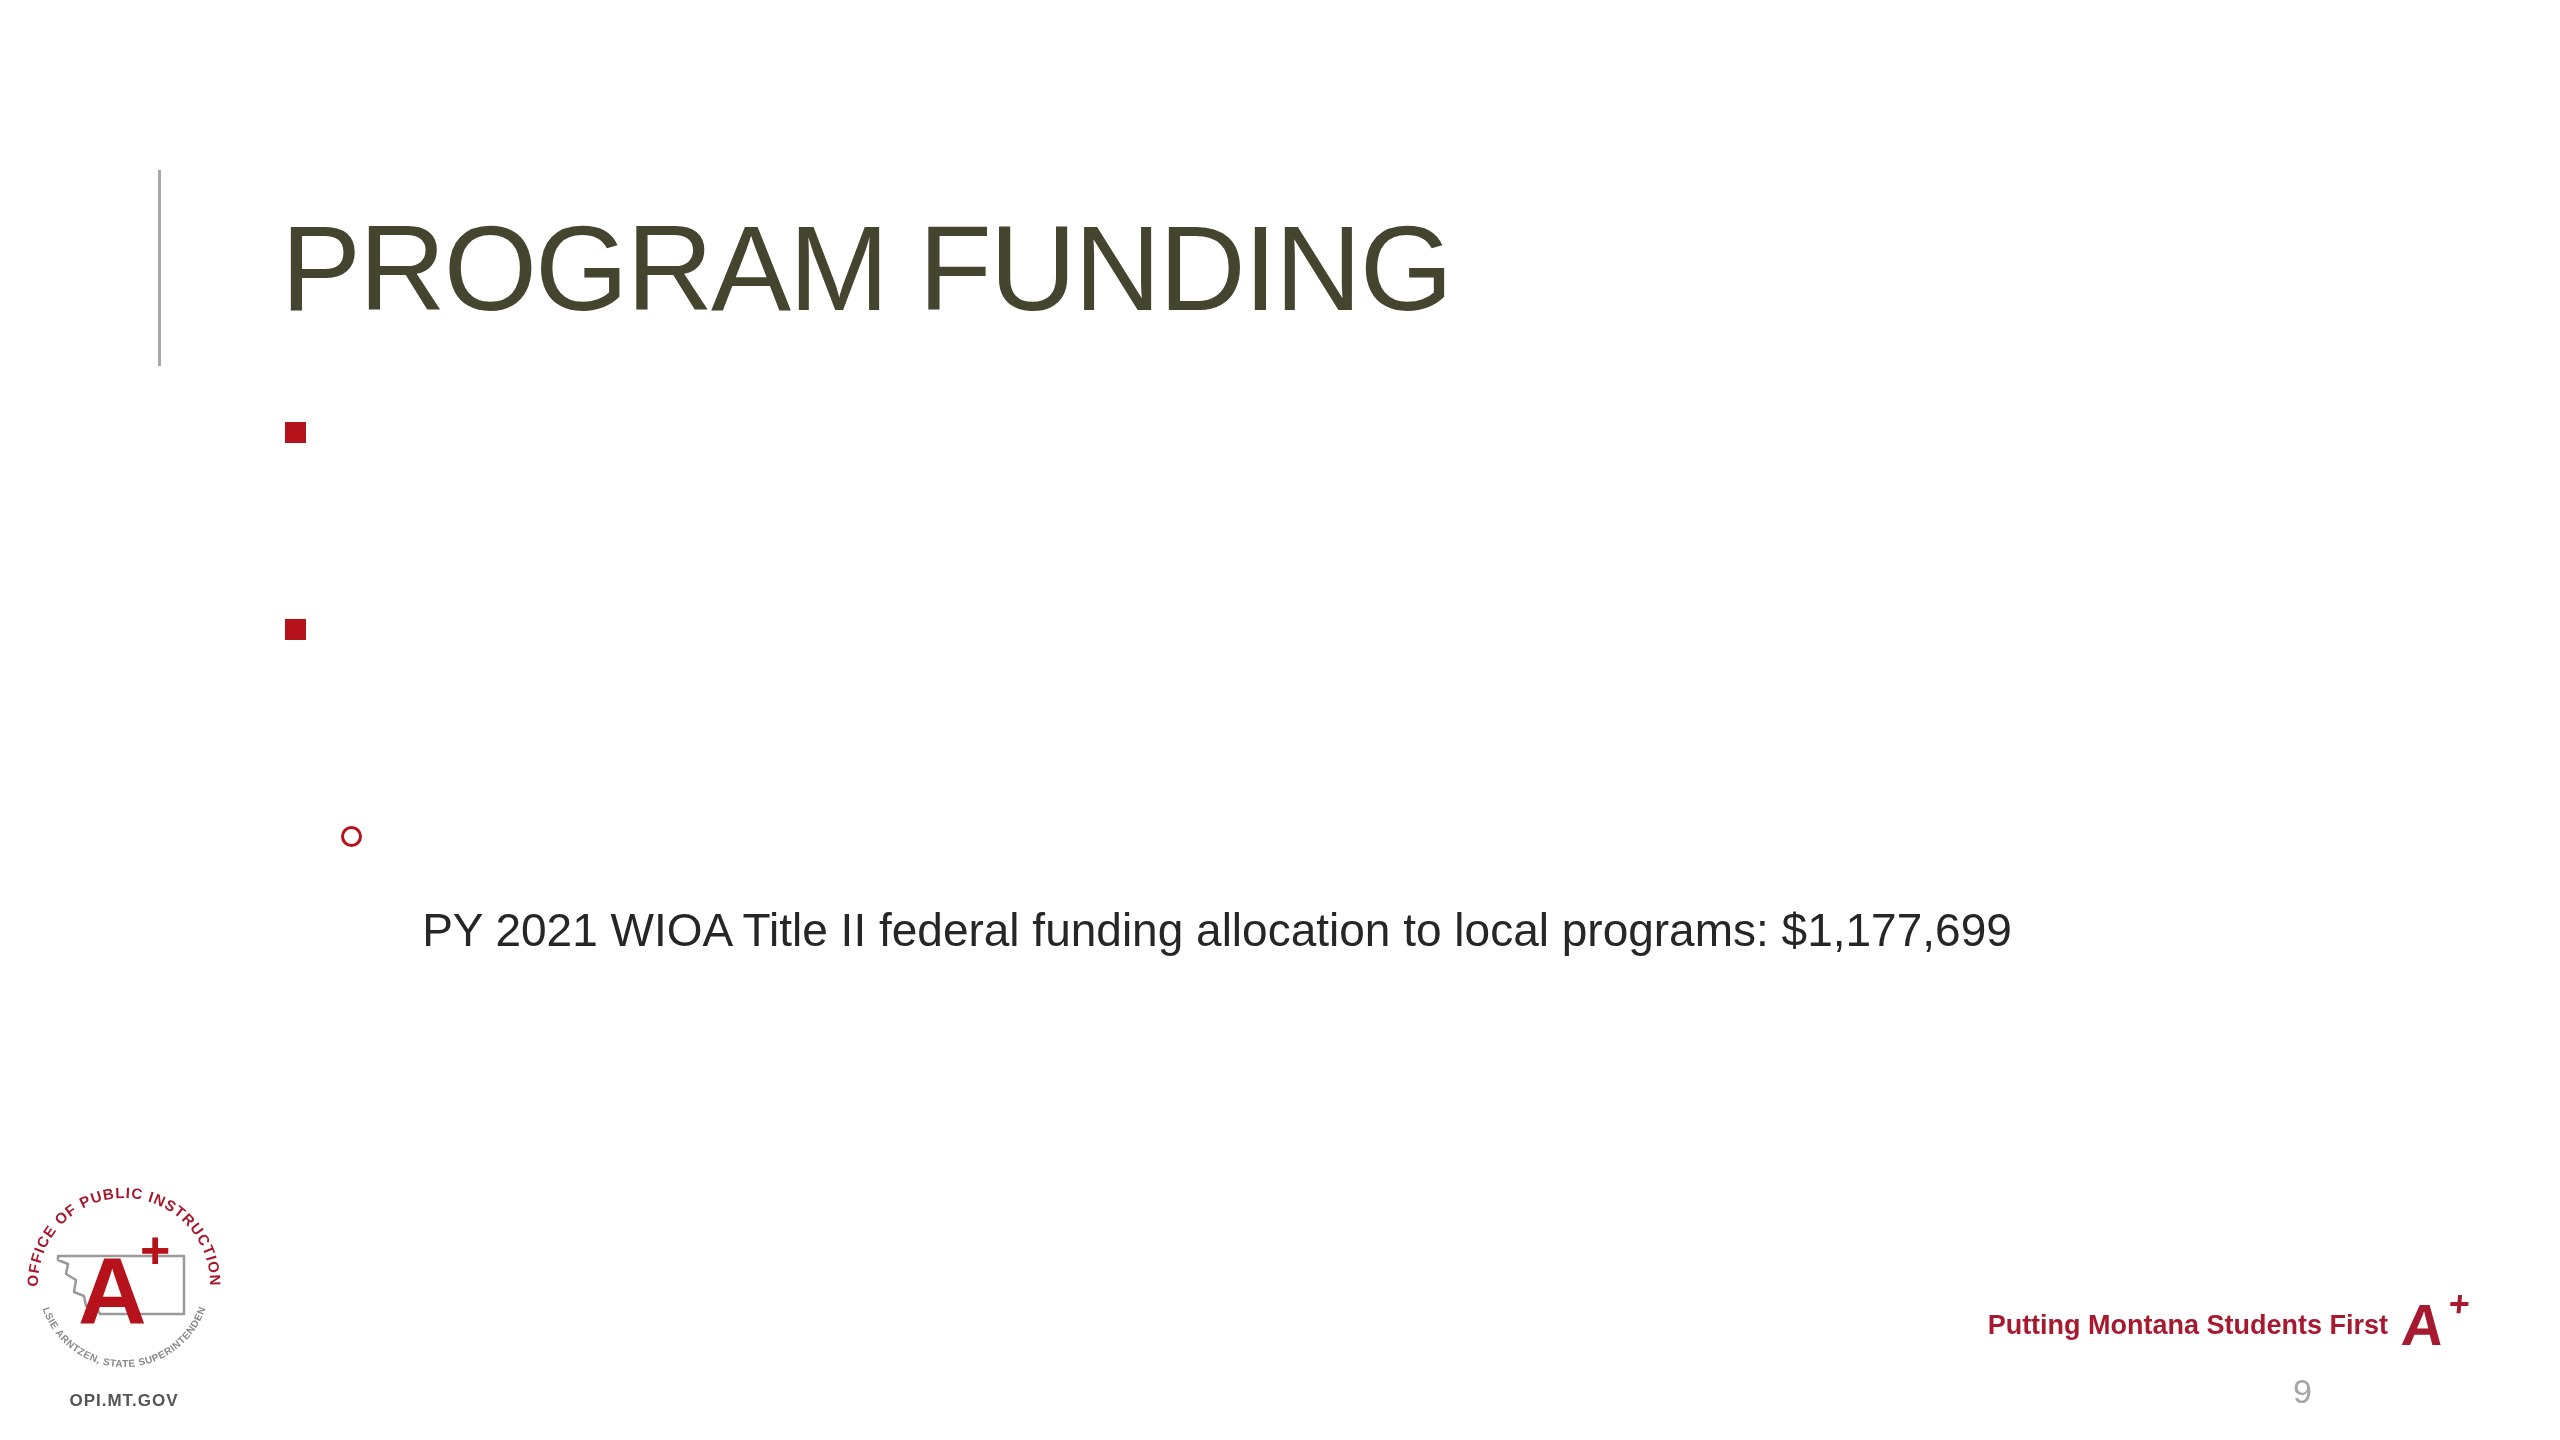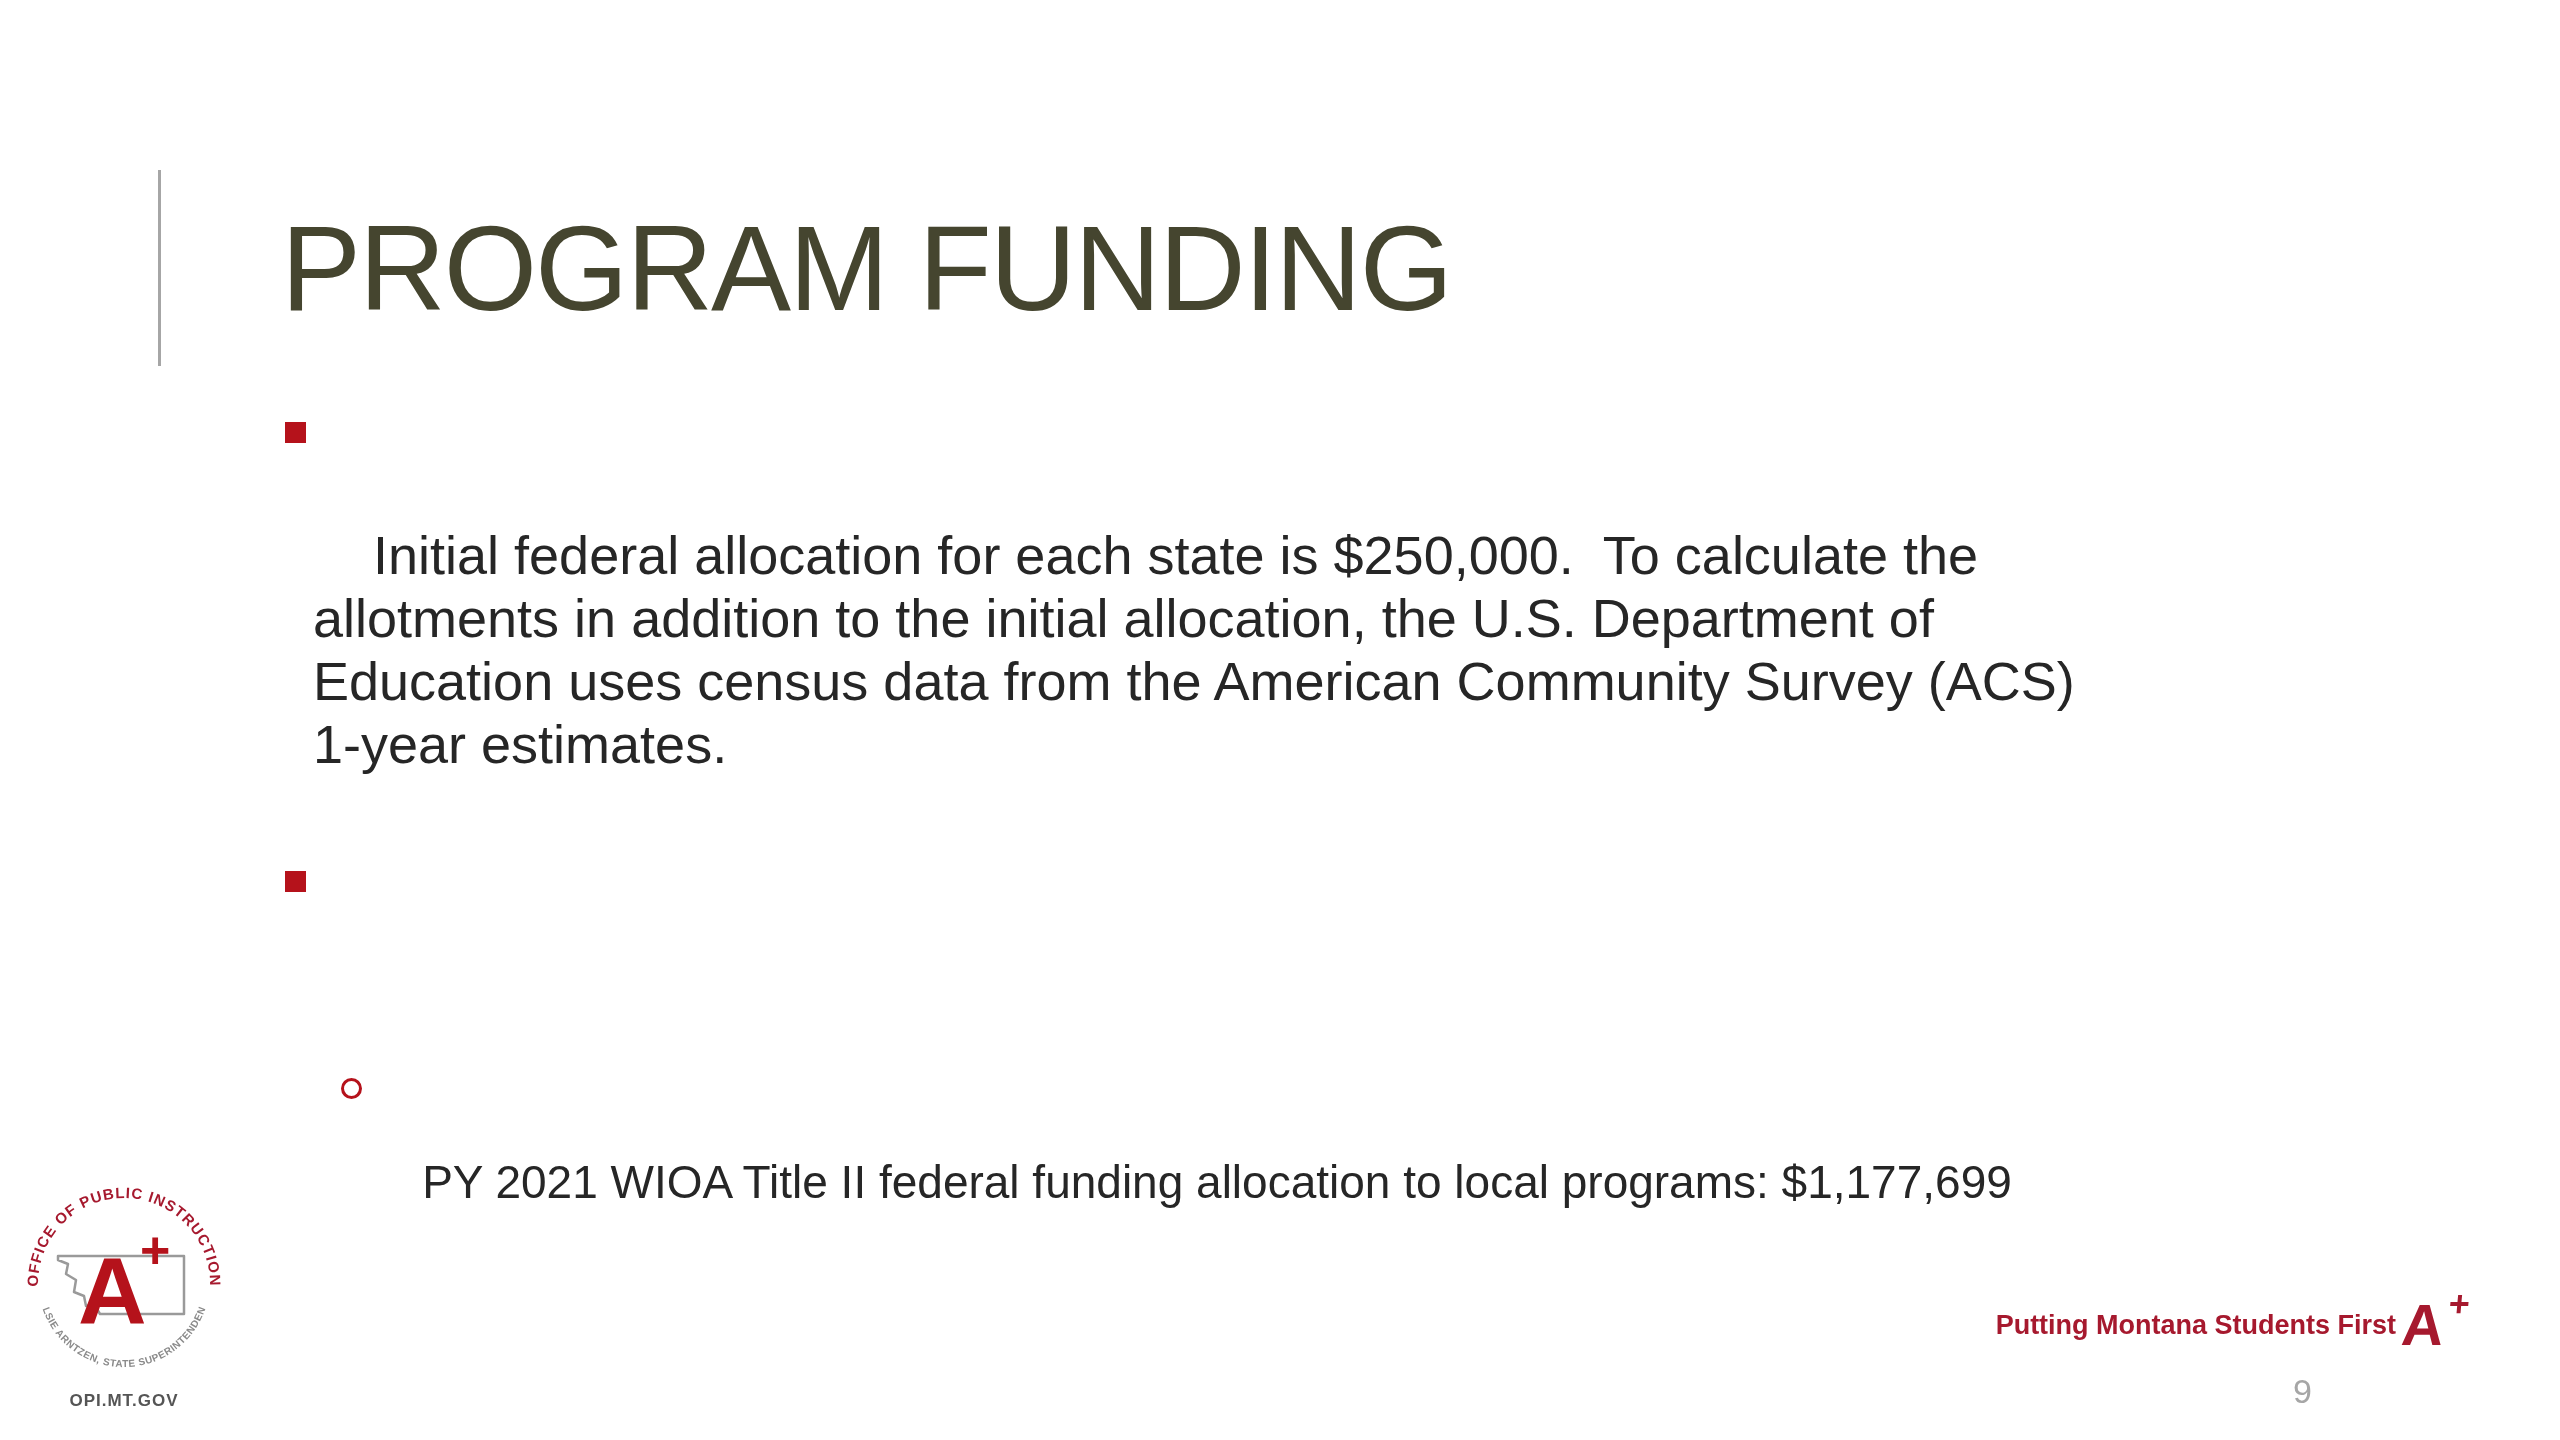--- a/index.html
+++ b/index.html
@@ -47,21 +47,21 @@
     border: 3.5px solid var(--accent-red, #b5121b);
     border-radius: 50%;
   }
 
   
   .seal { position: absolute; left: 14px; top: 1172px; }
 
   
   .tagline-wrap {
     position: absolute; top: 1296px; right: 92px;
-    display: flex; align-items: center; gap: 6px;
+    display: flex; align-items: center; gap: 14px;
   }
   .tagline {
     color: var(--brand-red, #a6192e);
     font-weight: 700; font-size: 27px; white-space: nowrap;
   }
   .aplus {
     position: relative; color: var(--brand-red, #a6192e);
     font-weight: 700; font-size: 58px; line-height: 1;
     padding-right: 24px; transform: skewX(-5deg);
   }
@@ -75,24 +75,20 @@
 </head>
 <body>
 
 <div class="title-rule"></div>
 
 <h1 class="slide-title">PROGRAM FUNDING</h1>
 
 <div class="content">
   <div class="li l1 b1">
     <span class="sq"></span>
-    <span>Initial federal allocation for each state is $250,000.  To calculate the
-allotments in addition to the initial allocation, the U.S. Department of
-Education uses census data from the American Community Survey (ACS)
-1-year estimates.</span>
   </div>
   <div class="li l1 b2">
     <span class="sq"></span>
   </div>
   <div class="li l2 s1">
     <span class="circ"></span>
     <span>PY 2021 WIOA Title II federal funding allocation to local programs: $1,177,699</span>
   </div>
 
 </div>

